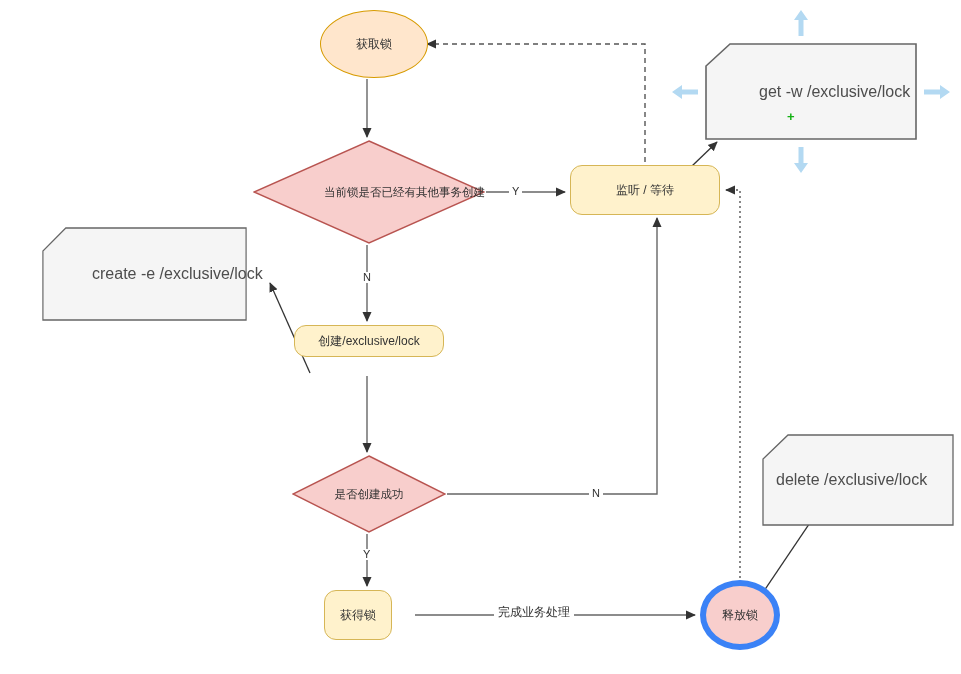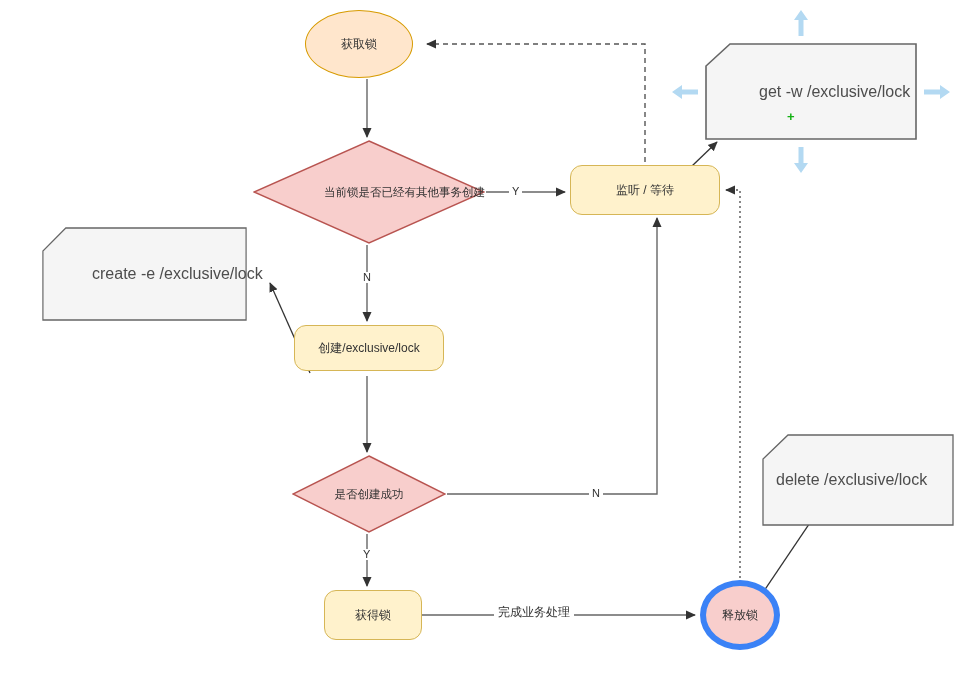--- a/index.html
+++ b/index.html
@@ -154,21 +154,21 @@
 
     <path d="M 415 615 L 695 615" stroke="#666666" stroke-width="1.4" fill="none" marker-end="url(#arrowEnd)"></path>
 
     <path d="M 762 594 L 828 496" stroke="#333333" stroke-width="1.3" fill="none" marker-end="url(#arrowEnd)"></path>
 
     <path d="M 740 578 L 740 190 L 726 190" stroke="#555555" stroke-width="1.4" fill="none" stroke-dasharray="2 3" marker-end="url(#arrowEndDash)"></path>
 
     <path d="M 645 162 L 645 44 L 427 44" stroke="#555555" stroke-width="1.4" fill="none" stroke-dasharray="5 4" marker-end="url(#arrowEndDash)"></path>
   </svg>
 
-  <div class="node n-ellipse-orange" style="left:305px; top:10px; width:108px; height:68px;">
+  <div class="node n-ellipse-orange" style="left:320px; top:10px; width:108px; height:68px;">
     <span>获取锁</span>
   </div>
 
   <div class="node n-decision" style="left:253px; top:140px; width:232px; height:104px;justify-content:flex-end;">
     <svg class="diamond-shape" viewBox="0 0 232 104" preserveAspectRatio="none">
       <polygon points="116,1 231,52 116,103 1,52" fill="#f8cecc" stroke="#b85450" stroke-width="1.4"></polygon>
     </svg>
     <span class="diamond-label">当前锁是否已经有其他事务创建</span>
   </div>
 
@@ -198,32 +198,32 @@
   <svg class="hover-arrow" style="left:922px; top:82px; width:30px; height:20px;" viewBox="0 0 30 20">
     <path d="M 28 10 L 18 17 L 18 12.5 L 2 12.5 L 2 7.5 L 18 7.5 L 18 3 Z" fill="#b3d9f2"></path>
   </svg>
   <svg class="hover-arrow" style="left:791px; top:145px; width:20px; height:30px;" viewBox="0 0 20 30">
     <path d="M 10 28 L 3 18 L 7.5 18 L 7.5 2 L 12.5 2 L 12.5 18 L 17 18 Z" fill="#b3d9f2"></path>
   </svg>
   <svg class="hover-arrow" style="left:670px; top:82px; width:30px; height:20px;" viewBox="0 0 30 20">
     <path d="M 2 10 L 12 3 L 12 7.5 L 28 7.5 L 28 12.5 L 12 12.5 L 12 17 Z" fill="#b3d9f2"></path>
   </svg>
 
-  <div class="node n-process-yellow" style="left:294px; top:325px; width:150px; height:46px;">
+  <div class="node n-process-yellow" style="left:294px; top:325px; width:150px; height:32px;">
     <span>创建/exclusive/lock</span>
   </div>
 
   <div class="node n-decision" style="left:292px; top:455px; width:154px; height:78px;">
     <svg class="diamond-shape" viewBox="0 0 154 78" preserveAspectRatio="none">
       <polygon points="77,1 153,39 77,77 1,39" fill="#f8cecc" stroke="#b85450" stroke-width="1.4"></polygon>
     </svg>
     <span class="diamond-label">是否创建成功</span>
   </div>
 
-  <div class="node n-process-yellow" style="left:324px; top:590px; width:98px; height:50px;">
+  <div class="node n-process-yellow" style="left:324px; top:590px; width:68px; height:50px;">
     <span>获得锁</span>
   </div>
 
   <div class="n-circle-pink node" style="left:700px; top:580px; width:80px; height:70px;">
     <span>释放锁</span>
   </div>
 
   <div class="node n-note" style="left:762px; top:398px; width:192px; height:92px;margin-top:36px;">
     <svg class="note-shape" viewBox="0 0 192 92" preserveAspectRatio="none">
       <path d="M 26 1 L 191 1 L 191 91 L 1 91 L 1 25 Z" fill="#f5f5f5" stroke="#666666" stroke-width="1.3"></path>

